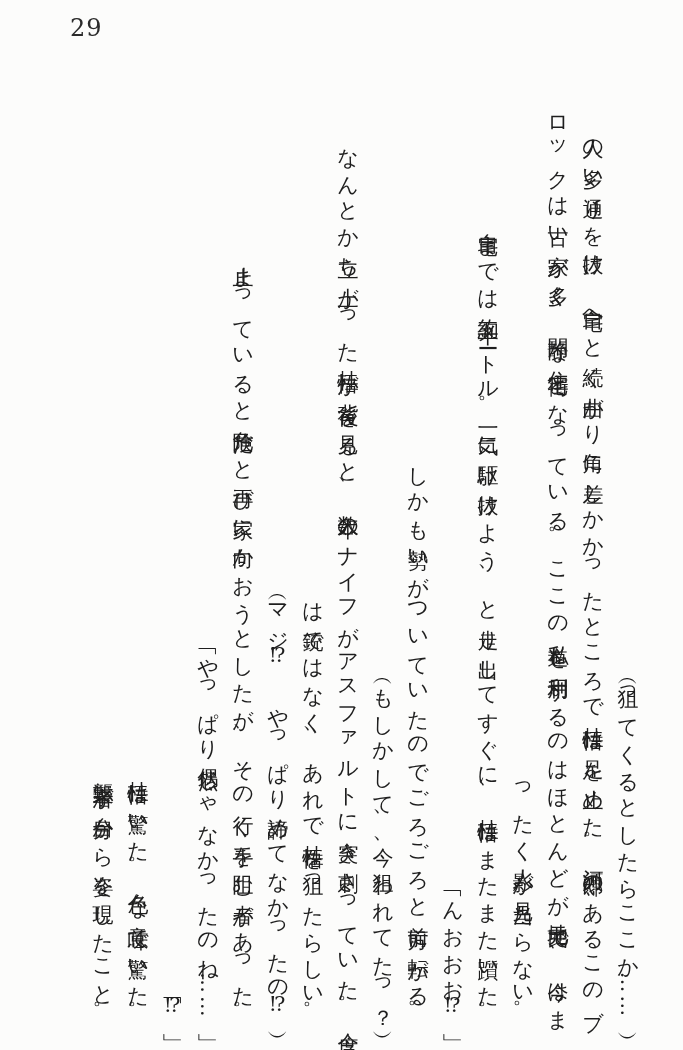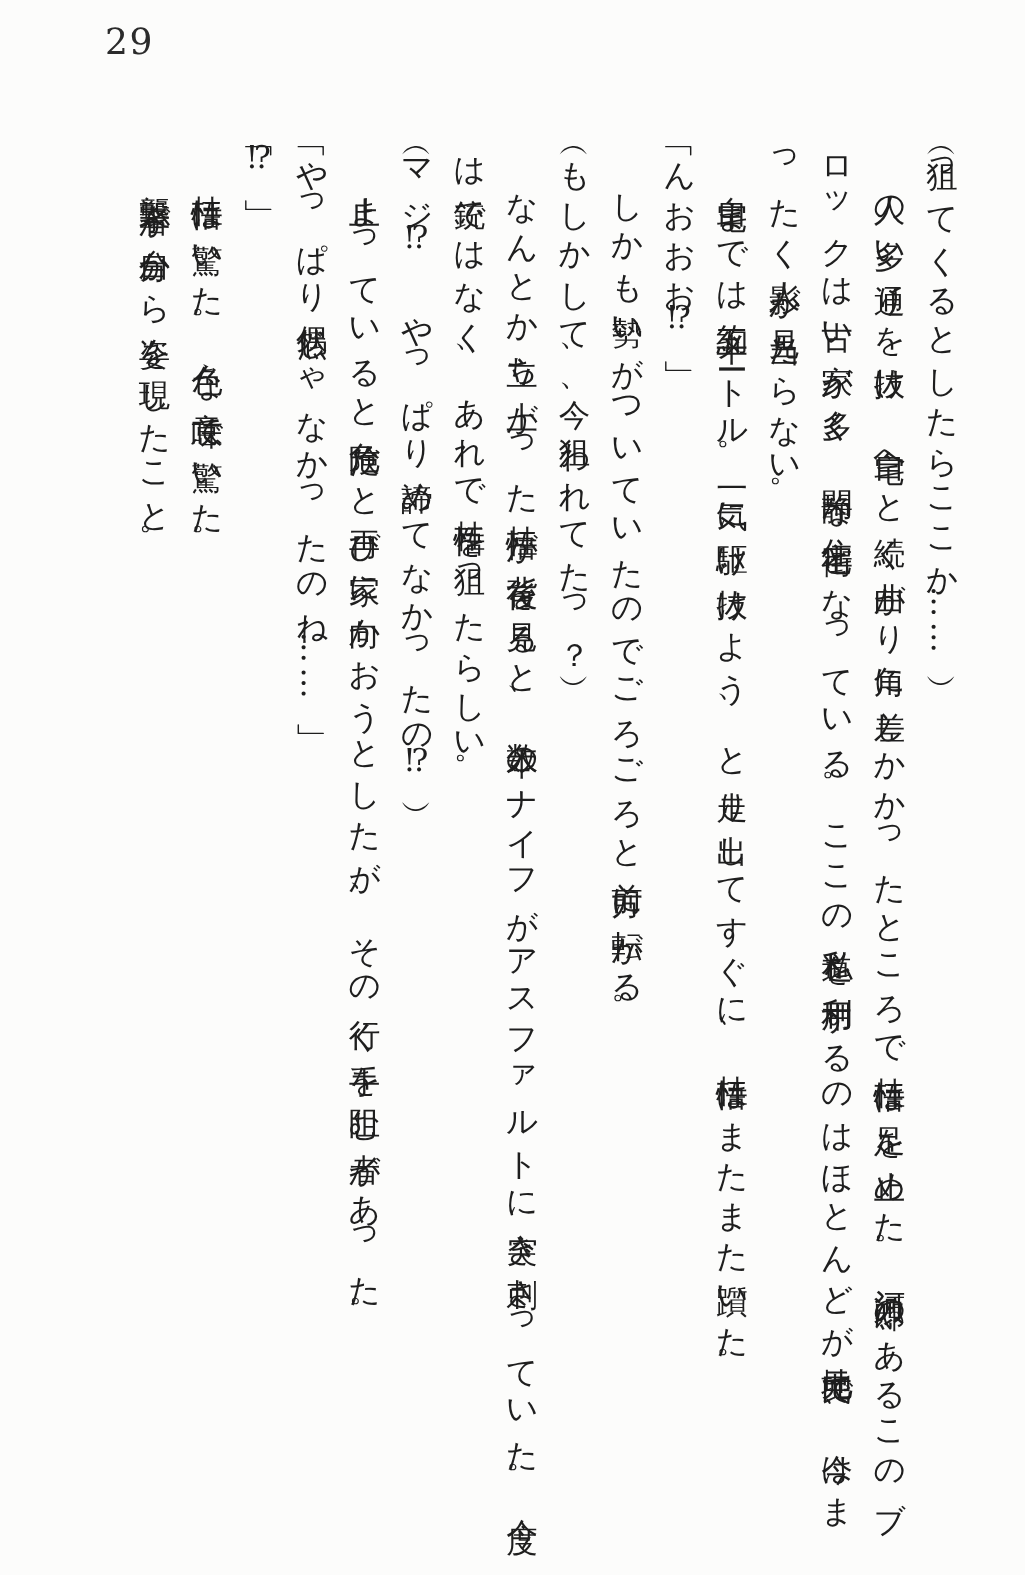--- a/index.html
+++ b/index.html
@@ -12,20 +12,21 @@
     background: #fcfcfb;
     font-family: "DejaVu Serif", "Liberation Serif", serif;
     color: #1e1e1e;
     overflow: hidden;
   }
   .page {
     position: relative;
     width: 683px;
     height: 1050px;
     background: #fcfcfb;
+    text-align: right;
   }
   .page-number {
     position: absolute;
     top: 14px;
     left: 70px;
     font-size: 24px;
     letter-spacing: 1px;
     color: #2b2b2b;
   }
   .text-area {

